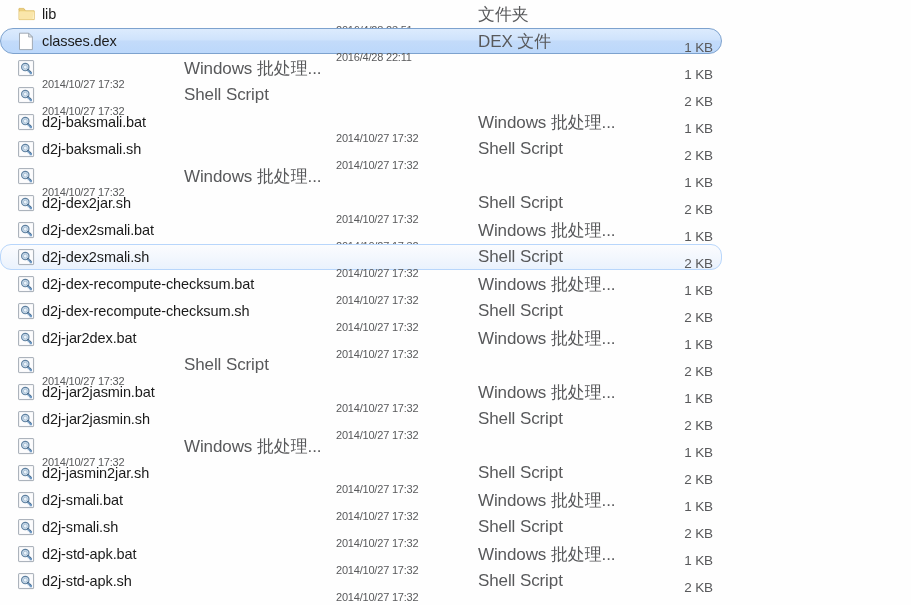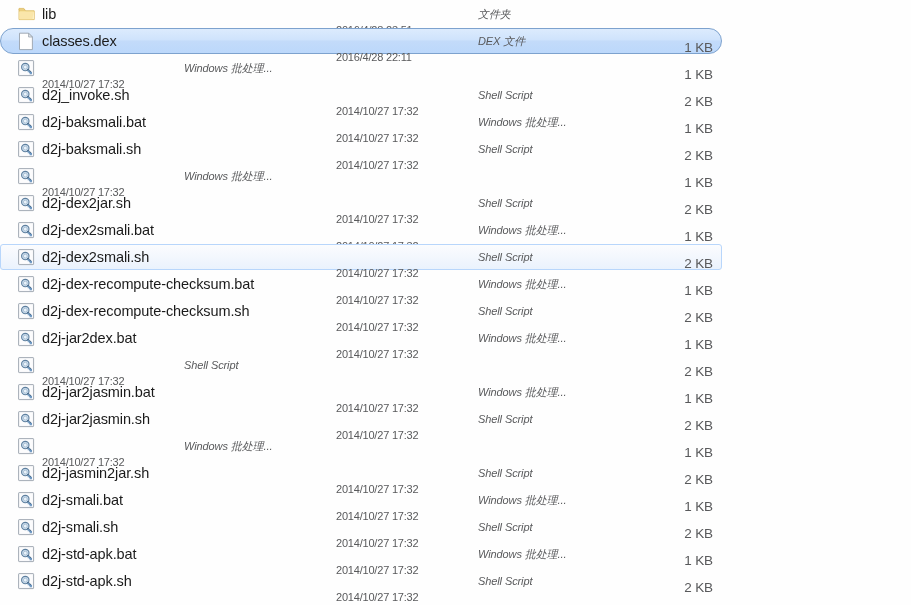--- a/index.html
+++ b/index.html
@@ -40,21 +40,21 @@
 
   .row.selected {
     background: linear-gradient(to bottom, #dcebfd 0%, #cfe3fc 45%, #c3dbfa 50%, #bcd8fb 100%);
     border: 1px solid #7da2ce;
     border-radius: 13px;
   }
 
   .row.hover {
     background: linear-gradient(to bottom, #fbfcfe 0%, #f3f7fd 50%, #eaf2fd 100%);
     border: 1px solid #b8d6fb;
-    border-radius: 3px;
+    border-radius: 11px;
   }
 
   .cell-icon {
     width: 24px;
     min-width: 24px;
     height: 20px;
     display: flex;
     align-items: center;
     justify-content: flex-start;
   }
@@ -75,26 +75,25 @@
     font-size: 11px;
     color: #58595b;
     white-space: nowrap;
     letter-spacing: -0.2px;
     margin-top: 32px;
   }
 
   .cell-type {
     flex: 0 0 auto;
     width: 146px;
-    font-size: 11px;
+    font-size: 17px;
     color: #58595b;
     white-space: nowrap;
     overflow: hidden;
     letter-spacing: -0.1px;
-    font-style: italic;
   }
 
   .cell-size {
     flex: 1 1 auto;
     font-size: 13.5px;
     color: #58595b;
     text-align: right;
     padding-right: 8px;
     white-space: nowrap;
     letter-spacing: -0.1px;
@@ -155,21 +154,20 @@
         <svg class="icon-svg" width="17" height="17" viewBox="0 0 17 17">
           <rect x="0.6" y="0.6" width="15.0" height="15.0" rx="0.6" fill="#f4f5f7" stroke="#9aa3ad" stroke-width="0.9"></rect>
           <rect x="1.6" y="1.6" width="13.0" height="13.0" fill="#fcfcfd"></rect>
           <circle cx="7.3" cy="7.1" r="3.7" fill="#cfe0f0" stroke="#5d7f9e" stroke-width="1.1"></circle>
           <circle cx="7.3" cy="7.1" r="1.9" fill="#eaf3fb" stroke="#8fa9c1" stroke-width="0.6"></circle>
           <line x1="9.9" y1="9.8" x2="13.0" y2="12.8" stroke="#4a6b8a" stroke-width="1.9" stroke-linecap="round"></line>
           <rect x="9.6" y="10.2" width="2.1" height="2.1" fill="#7fa8cf" opacity="0.85"></rect>
           <rect x="11.6" y="12.0" width="2.3" height="2.3" fill="#6e9ac6" opacity="0.9"></rect>
         </svg>
       </span>
-      <span class="cell-name">d2j_invoke.sh</span>
       <span class="cell-date">2014/10/27 17:32</span>
       <span class="cell-type">Shell Script</span>
       <span class="cell-size">2 KB</span>
     </div>
     <div class="row">
       <span class="cell-icon">
         <svg class="icon-svg" width="17" height="17" viewBox="0 0 17 17">
           <rect x="0.6" y="0.6" width="15.0" height="15.0" rx="0.6" fill="#f4f5f7" stroke="#9aa3ad" stroke-width="0.9"></rect>
           <rect x="1.6" y="1.6" width="13.0" height="13.0" fill="#fcfcfd"></rect>
           <circle cx="7.3" cy="7.1" r="3.7" fill="#cfe0f0" stroke="#5d7f9e" stroke-width="1.1"></circle>

